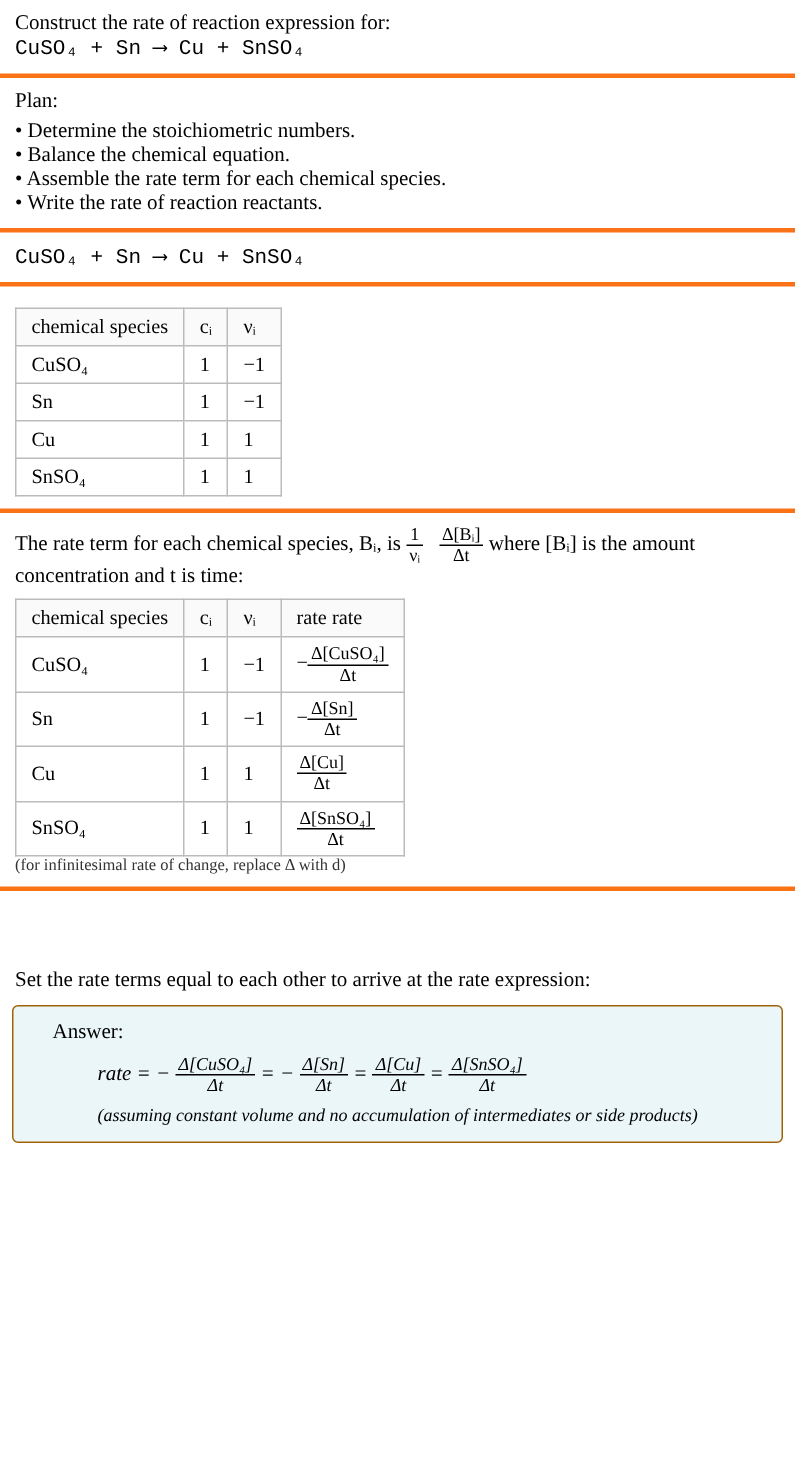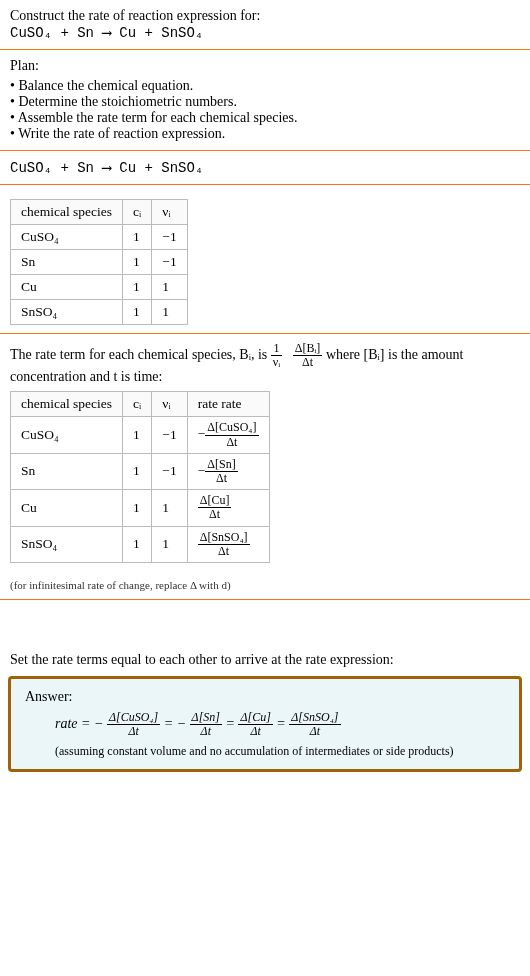--- a/index.html
+++ b/index.html
@@ -6,28 +6,28 @@
     margin: 0;
     padding: 0;
     background: #fff;
     font-family: Georgia, 'Times New Roman', serif;
     font-size: 14px;
     color: #000;
     width: 530px;
   }
   .section {
     padding: 8px 10px;
-    border-bottom: 1px solid #f97316;
+    border-bottom: 3px solid #f97316;
   }
   .section:last-child { border-bottom: none; }
   .answer-box {
     background: #eaf6f8;
-    border: 3px solid #a16207;
+    border: 1px solid #a16207;
     border-radius: 4px;
-    padding: 10px 14px;
+    padding: 10px 26px;
     margin: 6px 8px 10px 8px;
   }
   table.data {
     border-collapse: collapse;
     margin-top: 6px;
   }
   table.data th, table.data td {
     border: 1px solid #bbb;
     padding: 4px 10px;
     text-align: left;
@@ -38,43 +38,43 @@
   .eq { font-family: Liberation Mono, monospace; }
   .frac {
     display: inline-block;
     vertical-align: middle;
     text-align: center;
     font-size: 12px;
     line-height: 1.1;
   }
   .frac .num { display: block; border-bottom: 1px solid #000; padding: 0 2px; }
   .frac .den { display: block; padding: 0 2px; }
-  .small-note { font-size: 11px; color: #333; margin-top: 16px; }
+  .small-note { font-size: 11px; color: #333; margin-top: 0; }
   .plan-list { margin: 4px 0 0 0; padding: 0; list-style: none; }
   .plan-list li::before { content: "• "; }
   .answer-label { margin-bottom: 6px; }
   .rate-line { margin: 4px 0 6px 30px; font-style: italic; }
-  .assume { font-size: 12px; margin-left: 30px; }
+  .assume { font-size: 12px; margin-left: 30px; font-style: italic; }
   .nowrap { white-space: nowrap; }
 </style>
 </head>
 <body>
 
 <div class="section">
   <div>Construct the rate of reaction expression for:</div>
   <div class="eq">CuSO₄ + Sn  ⟶  Cu + SnSO₄</div>
 </div>
 
 <div class="section">
   <div>Plan:</div>
   <ul class="plan-list">
+    <li>Determine the stoichiometric numbers.</li>
     <li>Balance the chemical equation.</li>
-    <li>Determine the stoichiometric numbers.</li>
     <li>Assemble the rate term for each chemical species.</li>
-    <li>Write the rate of reaction expression.</li>
+    <li>Write the rate of reaction reactants.</li>
   </ul>
 </div>
 
 <div class="section">
   <div class="eq">CuSO₄ + Sn  ⟶  Cu + SnSO₄</div>
 </div>
 
 <div class="section">
   <table class="data">
     <tbody>

